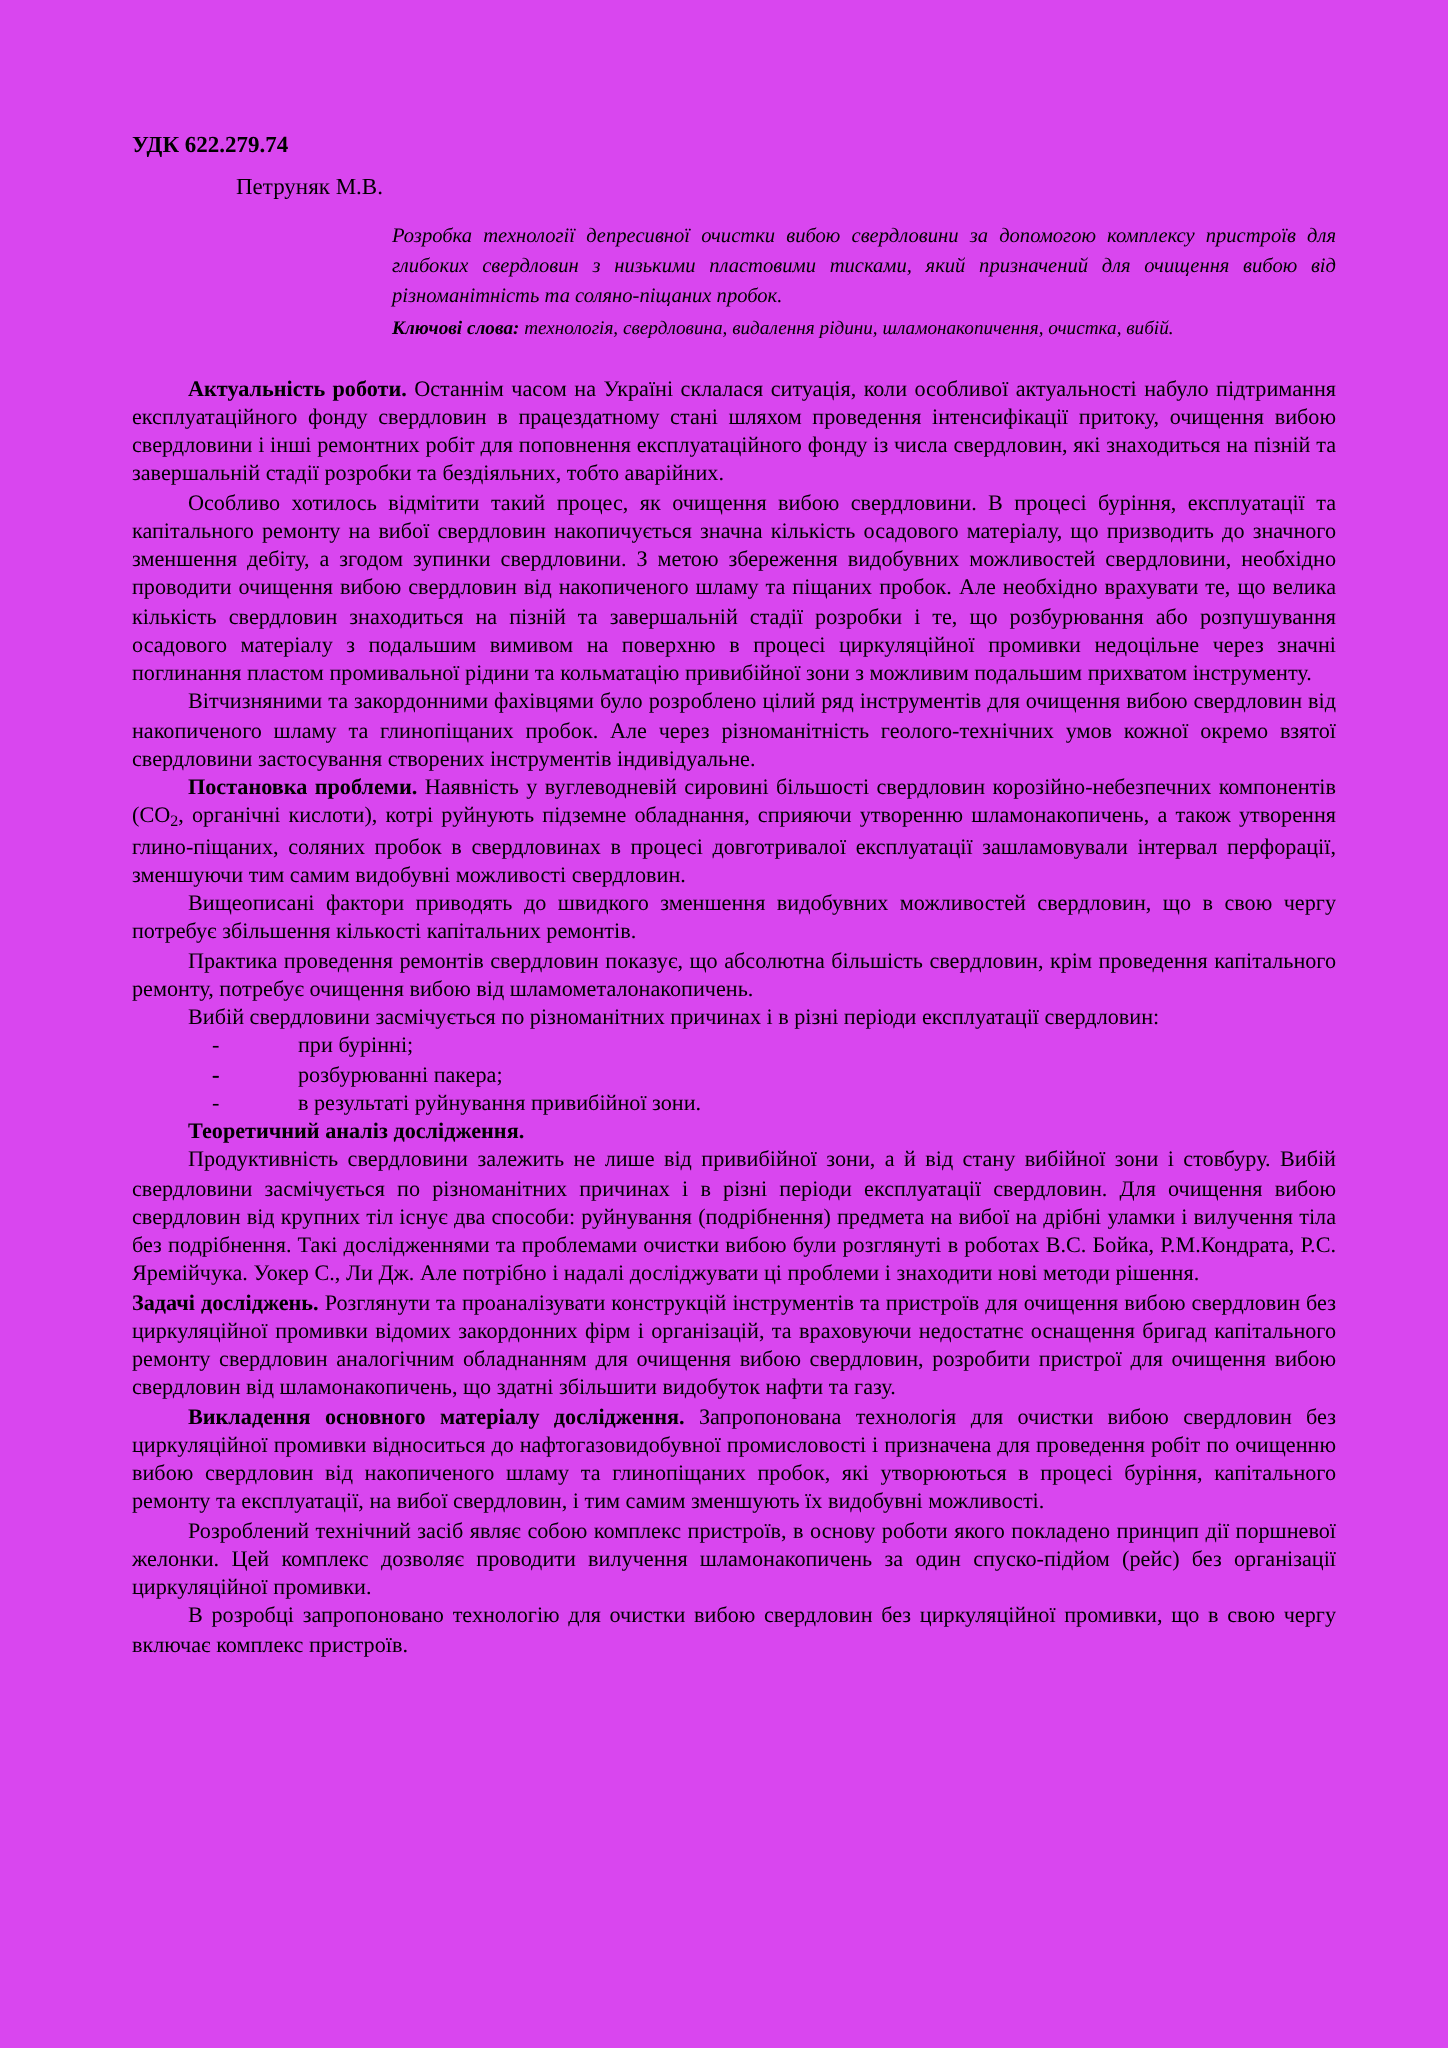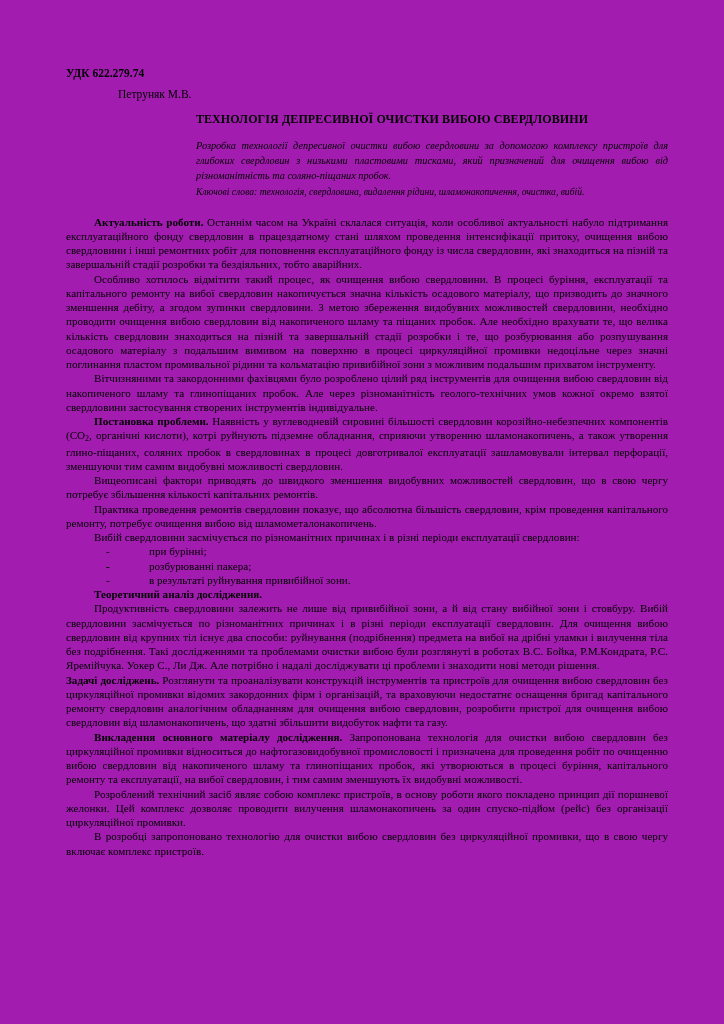--- a/index.html
+++ b/index.html
@@ -14,21 +14,21 @@
     font-family: "Liberation Serif", "DejaVu Serif", serif;
     color: #000000;
     -webkit-font-smoothing: antialiased;
   }
   .page {
     position: relative;
     width: 724px;
     height: 1024px;
     box-sizing: border-box;
     padding: 66px 56px 0 66px;
-    background: #a21caf;
+    background: #d946ef;
   }
   .udk {
     font-size: 11.5px;
     font-weight: bold;
     line-height: 1.25;
     margin: 0 0 8px 0;
   }
   .author {
     font-size: 11.5px;
     font-weight: normal;
@@ -54,21 +54,21 @@
   }
   .keywords {
     font-style: italic;
     font-size: 9.6px;
     line-height: 1.4;
     text-align: justify;
     margin: 0 0 16px 0;
     padding-left: 130px;
   }
   .keywords b {
-    font-weight: normal;
+    font-weight: bold;
     font-style: italic;
   }
   p.body {
     font-size: 11.1px;
     line-height: 1.285;
     text-align: justify;
     margin: 0;
     text-indent: 28px;
     hyphens: none;
   }
@@ -112,21 +112,20 @@
 </style>
 </head>
 <body>
 
 <div class="page">
 
   <div class="udk">УДК 622.279.74</div>
 
   <div class="author">Петруняк М.В.</div>
 
-  <div class="doc-title">ТЕХНОЛОГІЯ ДЕПРЕСИВНОЇ ОЧИСТКИ ВИБОЮ СВЕРДЛОВИНИ</div>
 
   <div class="abstract">Розробка технології депресивної очистки вибою свердловини за допомогою комплексу пристроїв для глибоких свердловин з низькими пластовими тисками, який призначений для очищення вибою від різноманітність та соляно-піщаних пробок.</div>
 
   <div class="keywords"><b>Ключові слова:</b><span> технологія, свердловина, видалення рідини, шламонакопичення, очистка, вибій.</span></div>
 
   <p class="body"><b>Актуальність роботи.</b><span> Останнім часом на Україні склалася ситуація, коли особливої актуальності набуло підтримання експлуатаційного фонду свердловин в працездатному стані шляхом проведення інтенсифікації притоку, очищення вибою свердловини і інші ремонтних робіт для поповнення експлуатаційного фонду із числа свердловин, які знаходиться на пізній та завершальній стадії розробки та  бездіяльних, тобто аварійних.</span></p>
 
   <p class="body">Особливо хотилось відмітити такий процес, як очищення вибою свердловини. В процесі буріння, експлуатації та капітального ремонту на вибої свердловин накопичується значна кількість осадового матеріалу, що призводить до значного зменшення дебіту, а згодом зупинки свердловини. З метою збереження видобувних можливостей свердловини,  необхідно проводити очищення вибою свердловин від накопиченого шламу та піщаних пробок. Але необхідно врахувати те, що велика кількість свердловин знаходиться на пізній та завершальній стадії розробки і те, що розбурювання або розпушування осадового матеріалу з подальшим вимивом на поверхню в процесі циркуляційної промивки недоцільне через значні поглинання пластом промивальної рідини та кольматацію привибійної зони з можливим подальшим прихватом інструменту.</p>
 
   <p class="body">Вітчизняними та закордонними фахівцями було розроблено цілий ряд інструментів для очищення вибою свердловин від накопиченого шламу та глинопіщаних пробок. Але через різноманітність геолого-технічних умов кожної окремо взятої свердловини застосування створених інструментів індивідуальне.</p>

